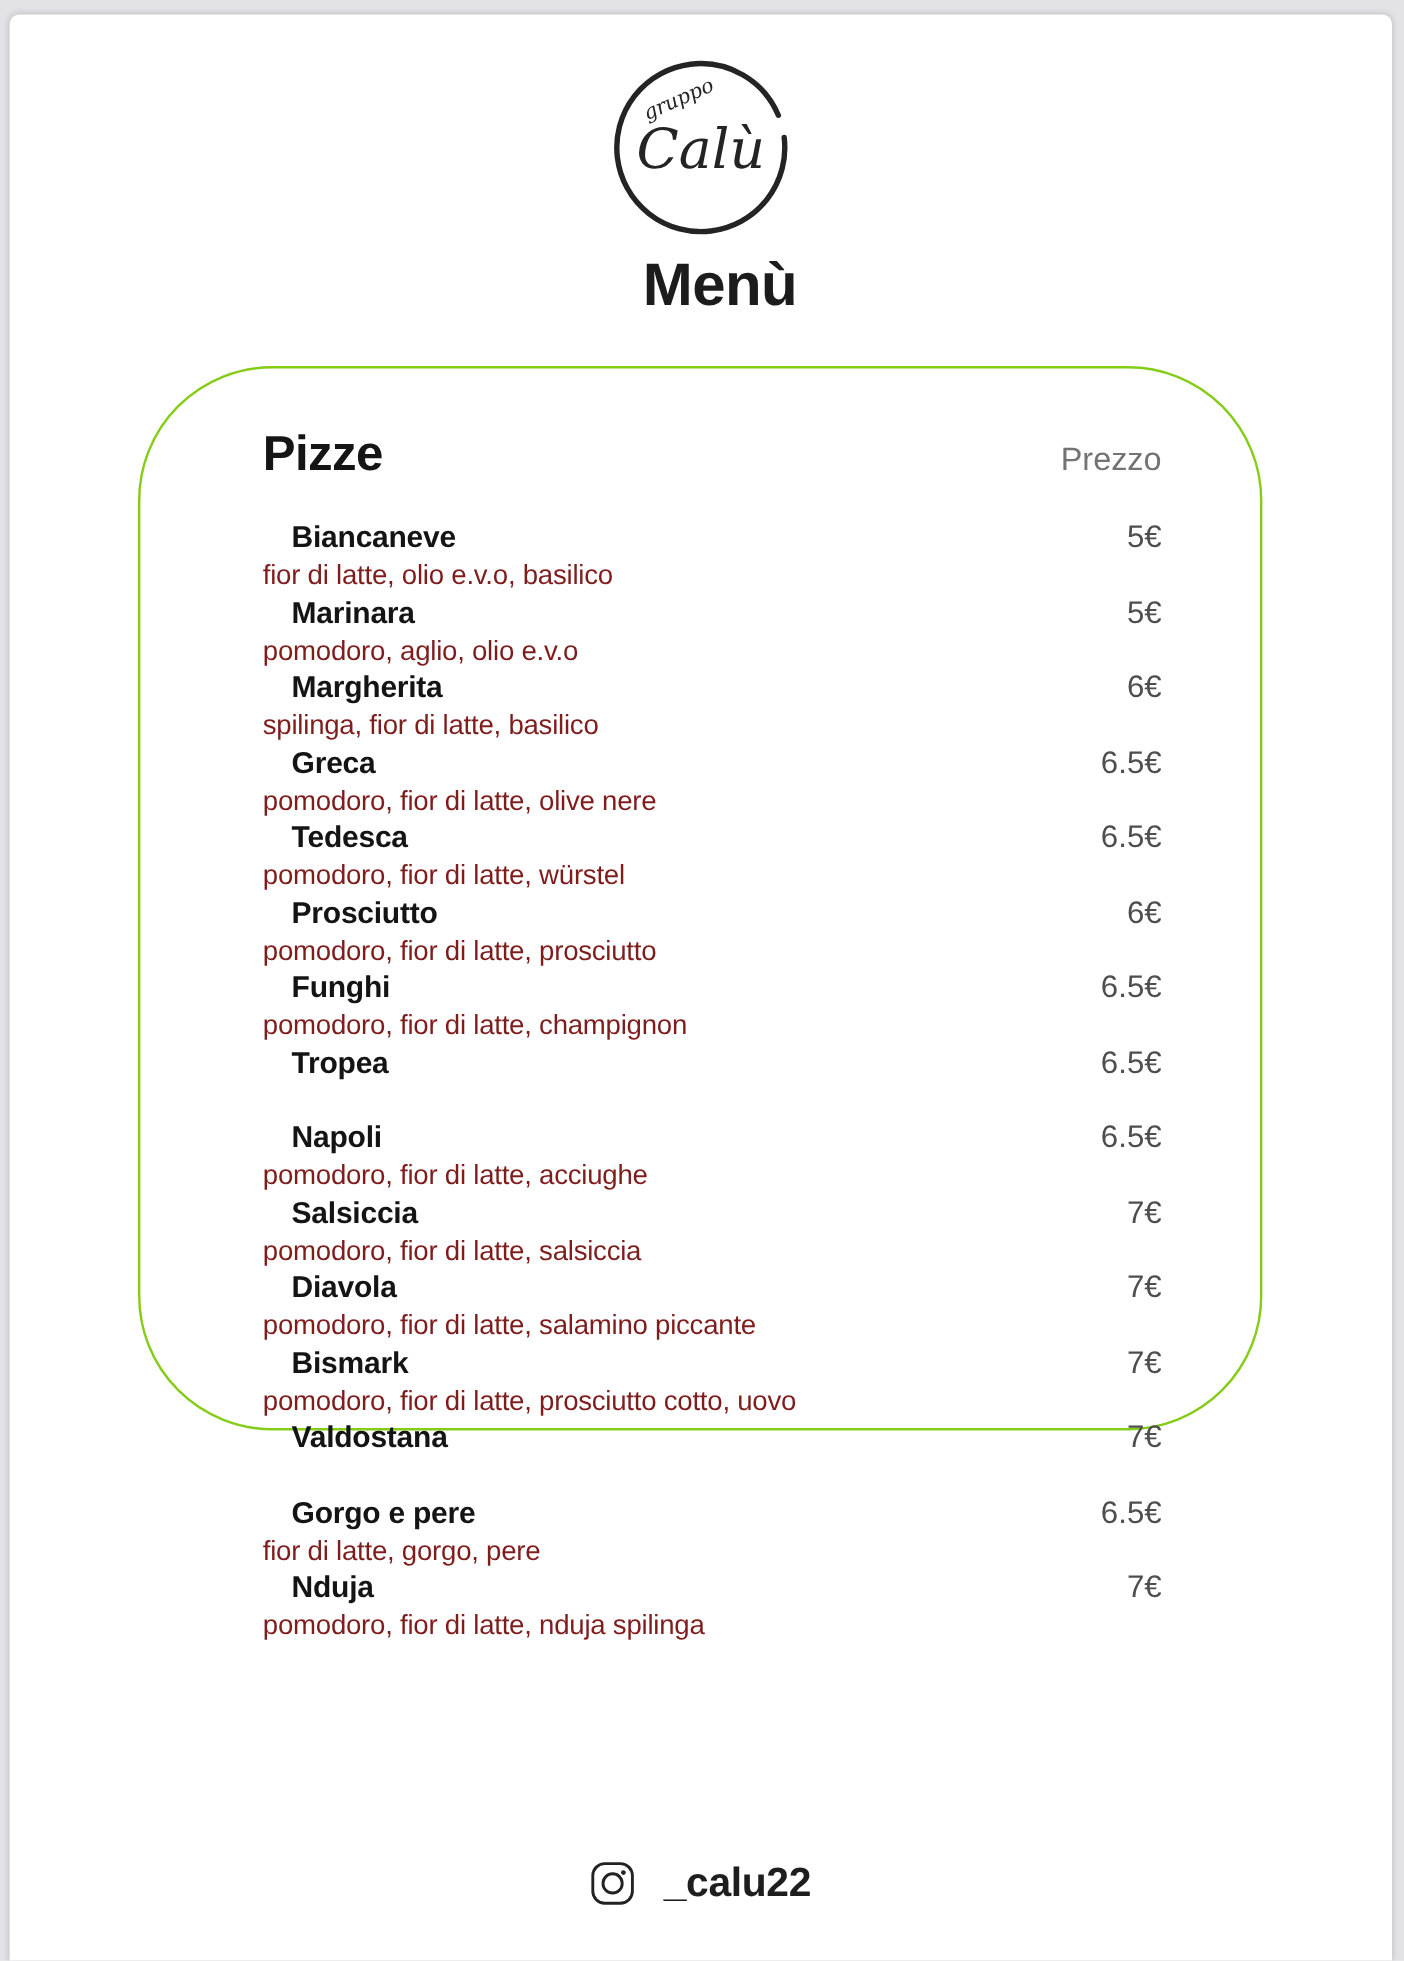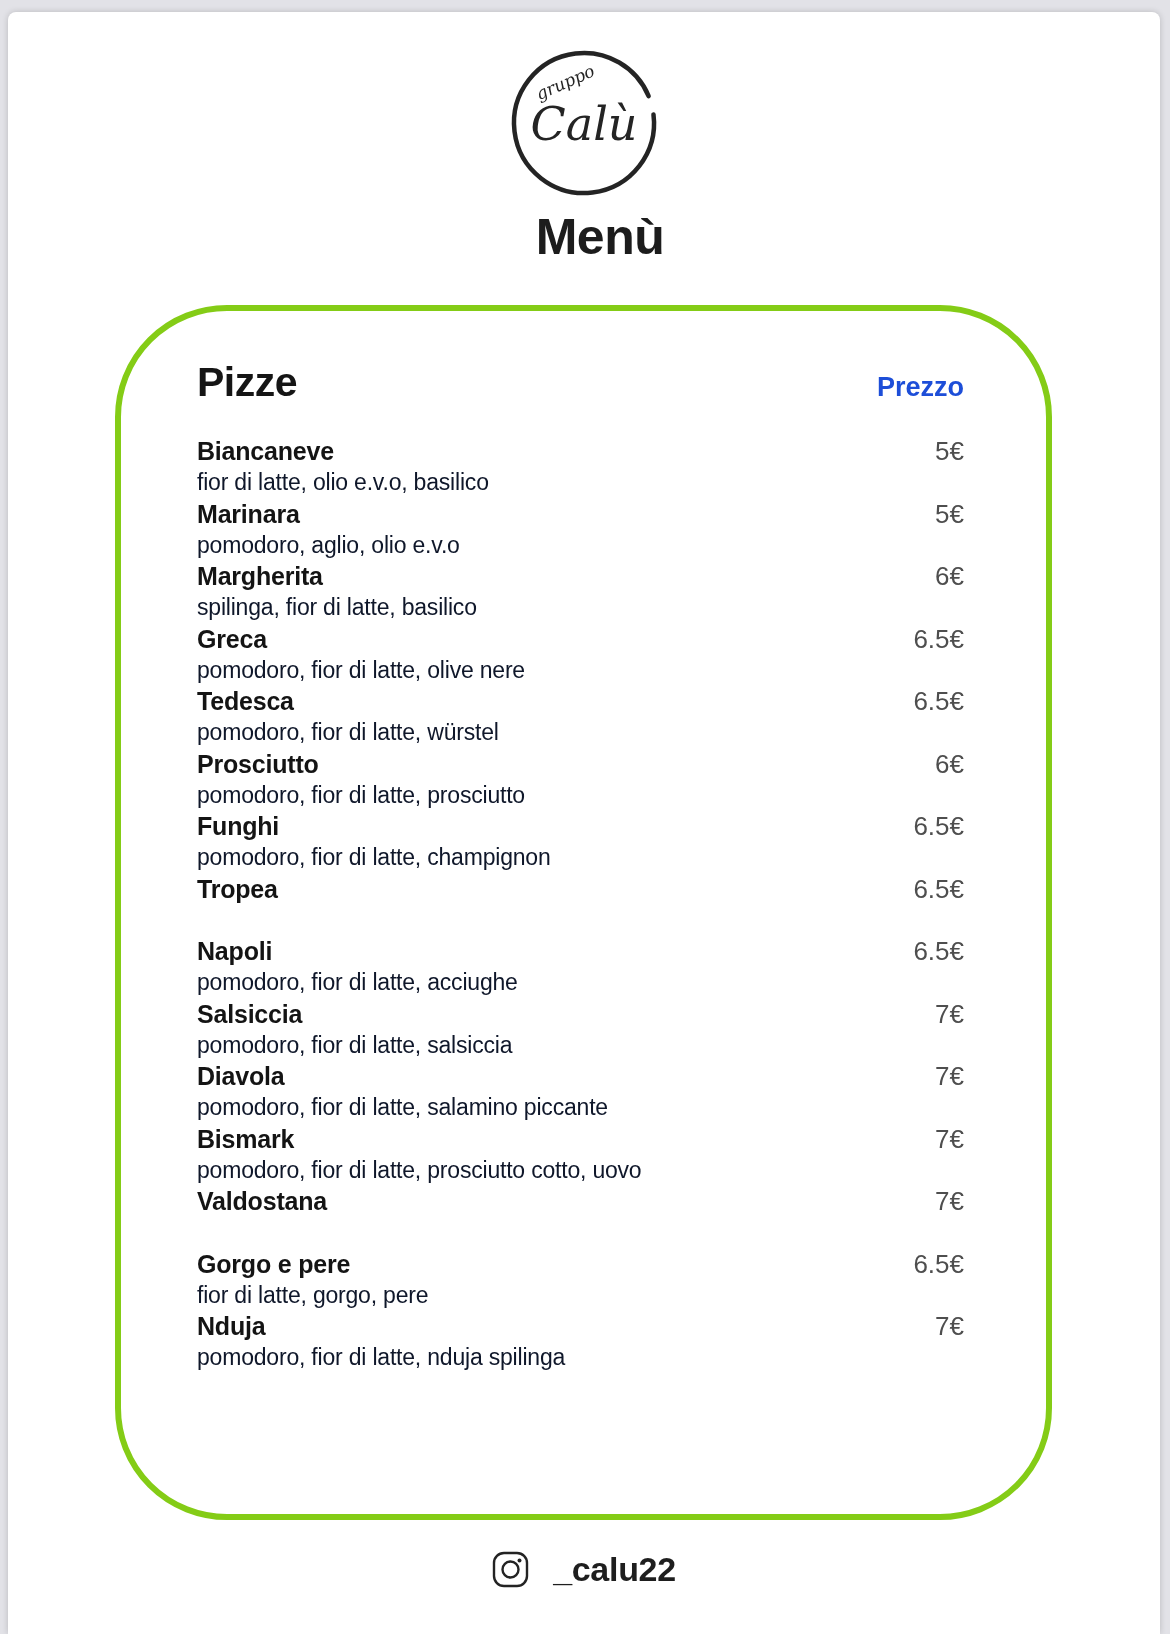--- a/index.html
+++ b/index.html
@@ -32,68 +32,69 @@
     font-size:50px;
     font-weight:700;
     letter-spacing:-0.5px;
     color:#1c1c1c;
     margin-left:16px;
   }
   
   .menu-card {
     position:absolute;
     left:107px; top:293px;
-    width:937px; height:1215px;
-    border:6px solid #84cc16;
+    width:937px; height:887px;
+    border:2px solid #84cc16;
     border-radius:112px;
-    padding:48px 82px 0 76px;
+    padding:48px 82px 0 102px;
   }
   .card-header {
     display:flex;
     justify-content:space-between;
     align-items:baseline;
   }
   .section-title {
     font-size:41px;
     font-weight:700;
     letter-spacing:-0.5px;
     color:#151515;
   }
   .price-header {
     font-size:27px;
-    font-weight:700;
-    color:#1d4ed8;
+    font-weight:400;
+    color:#737373;
   }
   .items {
     margin-top:30px;
   }
   .item { height:62.5px; }
   .item-top {
     display:flex;
     justify-content:space-between;
     align-items:baseline;
     line-height:31px;
   }
   .item-name {
     font-size:25px;
     font-weight:700;
     letter-spacing:-0.2px;
     color:#141414;
+    margin-left:24px;
   }
   .item-price {
     font-size:26px;
     font-weight:300;
     color:#4e4e4e;
   }
   .item-desc {
     font-size:23px;
     font-weight:400;
     letter-spacing:-0.2px;
     line-height:31.5px;
-    color:#0f172a;
+    color:#7f1d1d;
   }
   
   .footer {
     position:absolute;
     left:0; top:1538px;
     width:100%;
     display:flex;
     justify-content:center;
     align-items:center;
     gap:24px;

